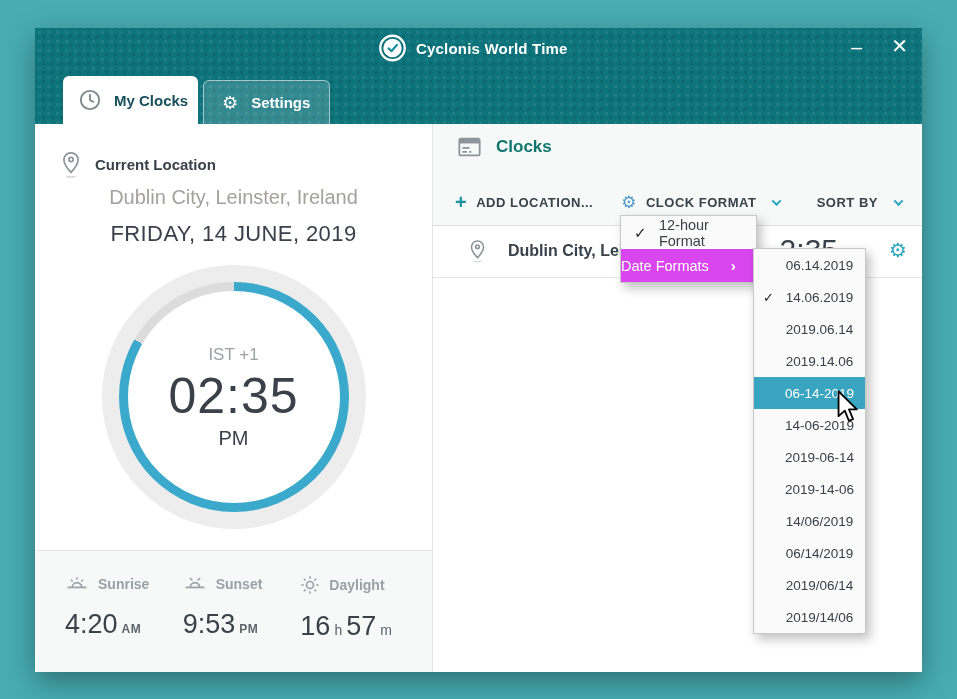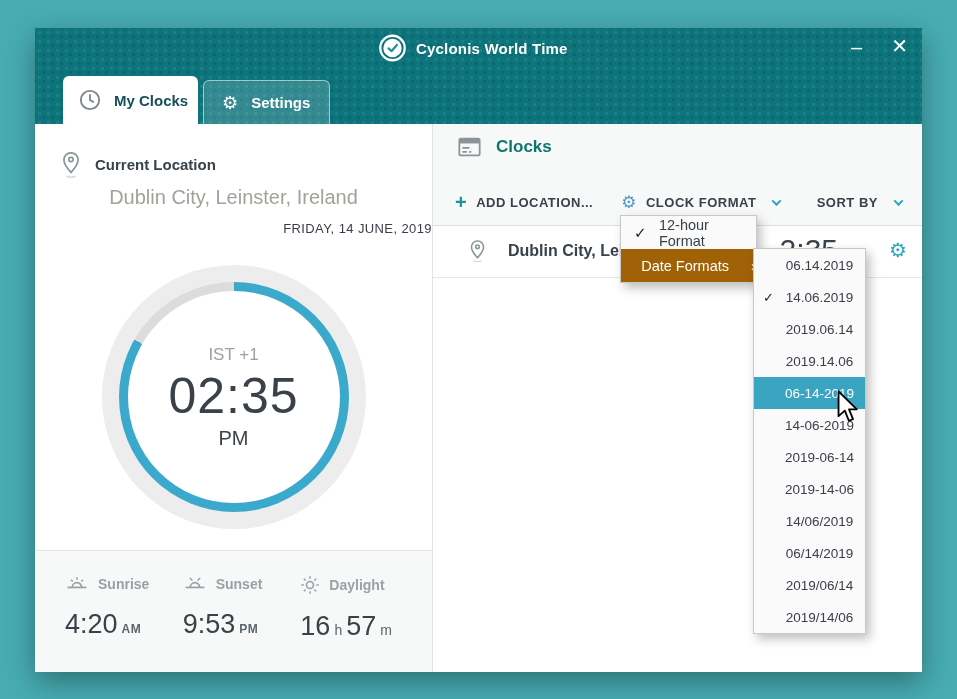--- a/index.html
+++ b/index.html
@@ -48,22 +48,22 @@
   .tab-inactive .gear-glyph { color:#fff; }
   
   .content { position:absolute; top:96px; left:0; right:0; bottom:0; display:flex; }
   .left-panel { width:398px; background:#fff; border-right:1px solid #e3e3e3; position:relative; }
   .right-panel { flex:1; background:#fff; position:relative; }
   
   .loc-header { position:absolute; top:15px; left:26px; display:flex; align-items:center; gap:14px;margin-top:12px; }
   .loc-header .label { font-size:15px; font-weight:700; color:#37424a; }
   .loc-name { position:absolute; top:62px; left:0; right:0; text-align:center;
               font-size:20px; color:#a2a19a; }
-  .loc-date { position:absolute; top:97px; left:0; right:0; text-align:right;
-              font-size:13px; font-weight:500; color:#3a4049; letter-spacing:.4px; }
+  .loc-date { position:absolute; top:97px; left:0; right:0; text-align:center;
+              font-size:22px; font-weight:500; color:#3a4049; letter-spacing:.4px; }
   .dial { position:absolute; top:141px; left:50%; transform:translateX(-50%);
           width:264px; height:264px; border-radius:50%; background:#ededed;
           display:flex; align-items:center; justify-content:center; }
   .dial-progress { width:230px; height:230px; border-radius:50%;
           background:conic-gradient(#3aa9cb 0deg 300deg, #dcdcdc 300deg 360deg);
           display:flex; align-items:center; justify-content:center; }
   .dial-face { width:212px; height:212px; border-radius:50%; background:#fff;
           display:flex; flex-direction:column; align-items:center; justify-content:center; }
   .tz { font-size:17px; color:#9aa1a7; margin-bottom:2px; }
   .big-time { font-size:50px; color:#3a4149; letter-spacing:1px; }
@@ -105,21 +105,21 @@
           color:#37424a; white-space:nowrap; }
   .row-time { position:absolute; right:84px; top:7px; font-size:30px; color:#3a4149; }
   .row-gear { position:absolute; right:15px; top:14px; color:#2ba6bf; font-size:20px; line-height:1; }
   
   .menu { position:absolute; background:#fafafa; border:1px solid #c8c8c8;
           box-shadow:4px 5px 10px rgba(0,0,0,.25); }
   #clock-format-menu { left:620px; top:215px; width:137px; z-index:50; }
   .menu-item { height:33px; display:flex; align-items:center; gap:11px;
           padding:0 10px 0 13px; font-size:14.5px; color:#3a4149; }
   .menu-check { font-weight:700; font-size:15px; color:#222; width:16px; }
-  .menu-item.active { background:#a16207; color:#fff; justify-content:flex-end;
+  .menu-item.active { background:#d946ef; color:#fff; justify-content:flex-start;
           padding:0; gap:22px; }
   .sub-arrow { font-size:15px; font-weight:700; }
   #date-formats-submenu { left:753px; top:248px; width:113px; z-index:60; }
   .sub-item { height:32px; display:flex; align-items:center; justify-content:center;
           padding-left:20px; font-size:13.5px; color:#3a4149; position:relative; }
   .sub-item .menu-check { position:absolute; left:9px; font-size:13px; width:auto; }
   .sub-item.active { background:#39a5c1; color:#fff; }
   
   #cursor { position:absolute; left:836px; top:390px; z-index:100; }
   svg { display:block; }

